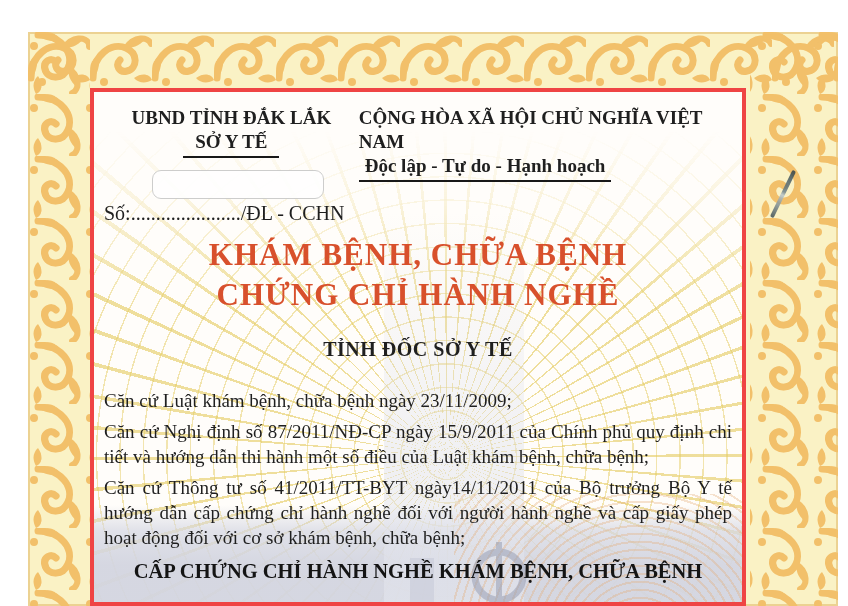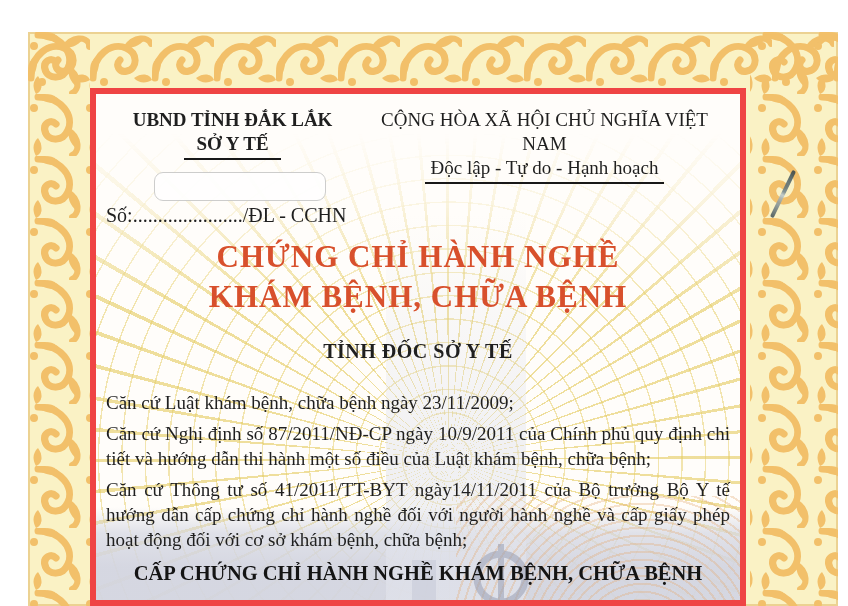--- a/index.html
+++ b/index.html
@@ -6,21 +6,21 @@
   .page{
     position:relative;width:848px;height:606px;overflow:hidden;background:#ffffff;
     font-family:"Liberation Serif","DejaVu Serif",serif;color:#1f1f1f;
   }
   
   .frame{position:absolute;left:28px;top:32px;width:810px;height:574px;}
   .frame svg{display:block;}
   
   .inner{
     position:absolute;left:90px;top:88px;width:656px;height:518px;
-    background:#fffdfa;border:6px solid #ef4444;overflow:hidden;box-sizing:border-box;
+    background:#fffdfa;border:4px solid #ef4444;overflow:hidden;box-sizing:border-box;
   }
   
   .web1{
     position:absolute;left:-50px;top:40px;width:760px;height:560px;z-index:1;
     background:
       repeating-conic-gradient(from 0deg at 53% 58%, rgba(233,209,105,0) 0deg 4.4deg, rgba(229,204,98,.62) 4.4deg 5.0deg),
       repeating-radial-gradient(circle at 53% 58%, rgba(233,209,105,0) 0 22px, rgba(229,204,98,.5) 22px 23.4px);
     -webkit-mask-image:linear-gradient(to bottom, transparent 0, rgba(0,0,0,.3) 70px, #000 170px);
     mask-image:linear-gradient(to bottom, transparent 0, rgba(0,0,0,.3) 70px, #000 170px);
   }
@@ -38,21 +38,21 @@
   }
   .whiteout{
     position:absolute;left:58px;top:78px;width:170px;height:27px;z-index:3;
     background:#ffffff;border:1px solid #c9c9c9;border-radius:9px;opacity:.92;
   }
   .emblem{position:absolute;left:300px;top:440px;z-index:3;}
   
   .content{position:relative;z-index:5;padding:14px 10px 0 10px;}
   .masthead{display:flex;align-items:flex-start;}
   .agency{width:262px;text-align:center;font-weight:bold;font-size:19px;line-height:24px;}
-  .motto{width:384px;text-align:center;font-weight:normal;font-size:19px;line-height:24px;}
+  .motto{width:384px;font-weight:bold;font-size:19px;line-height:24px;}
   .u-line{display:inline-block;border-bottom:2px solid #181818;padding:0 12px 2px;}
   .u-line2{display:inline-block;border-bottom:2px solid #181818;padding:0 6px 2px;}
   .so-line{margin-top:18px;font-size:20px;line-height:26px;}
   .doc-title{margin-top:9px;text-align:center;font-weight:bold;font-size:31px;line-height:40px;
     color:#d8502c;letter-spacing:1px;}
   .issuer{margin-top:21px;text-align:center;font-weight:bold;font-size:20px;line-height:26px;letter-spacing:.5px;}
   .recitals{margin-top:26px;font-size:19px;line-height:25px;}
   .recital{margin:0 0 6px 0;text-align:justify;}
   .recital.centered{text-align:center;padding:0 4px;}
   .decision{margin-top:8px;text-align:center;font-weight:bold;font-size:20.5px;line-height:26px;color:#141414;}
@@ -134,29 +134,29 @@
           <div>CỘNG HÒA XÃ HỘI CHỦ NGHĨA VIỆT NAM</div>
           <div>
             <span class="u-line2">Độc lập - Tự do - Hạnh hoạch</span>
           </div>
         </div>
       </div>
 
       <div class="so-line">Số:....................../ĐL - CCHN</div>
 
       <div class="doc-title">
+        <div>KHÁM BỆNH, CHỮA BỆNH</div>
         <div>CHỨNG CHỈ HÀNH NGHỀ</div>
-        <div>KHÁM BỆNH, CHỮA BỆNH</div>
       </div>
 
       <div class="issuer">TỈNH ĐỐC SỞ Y TẾ</div>
 
       <div class="recitals">
         <p class="recital">Căn cứ Luật khám bệnh, chữa bệnh ngày 23/11/2009;</p>
-        <p class="recital">Căn cứ Nghị định số 87/2011/NĐ-CP ngày 10/9/2011 của Chính phủ quy định chi tiết và hướng dẫn thi hành một số điều của Luật khám bệnh, chữa bệnh;</p>
+        <p class="recital">Căn cứ Nghị định số 87/2011/NĐ-CP ngày 15/9/2011 của Chính phủ quy định chi tiết và hướng dẫn thi hành một số điều của Luật khám bệnh, chữa bệnh;</p>
         <p class="recital">Căn cứ Thông tư số 41/2011/TT-BYT ngày14/11/2011 của Bộ trưởng Bộ Y tế hướng dẫn cấp chứng chỉ hành nghề đối với người hành nghề và cấp giấy phép hoạt động đối với cơ sở khám bệnh, chữa bệnh;</p>
       </div>
 
       <div class="decision">CẤP CHỨNG CHỈ HÀNH NGHỀ KHÁM BỆNH, CHỮA BỆNH</div>
 
     </div>
   </div>
 
   <div class="staple"></div>
 

